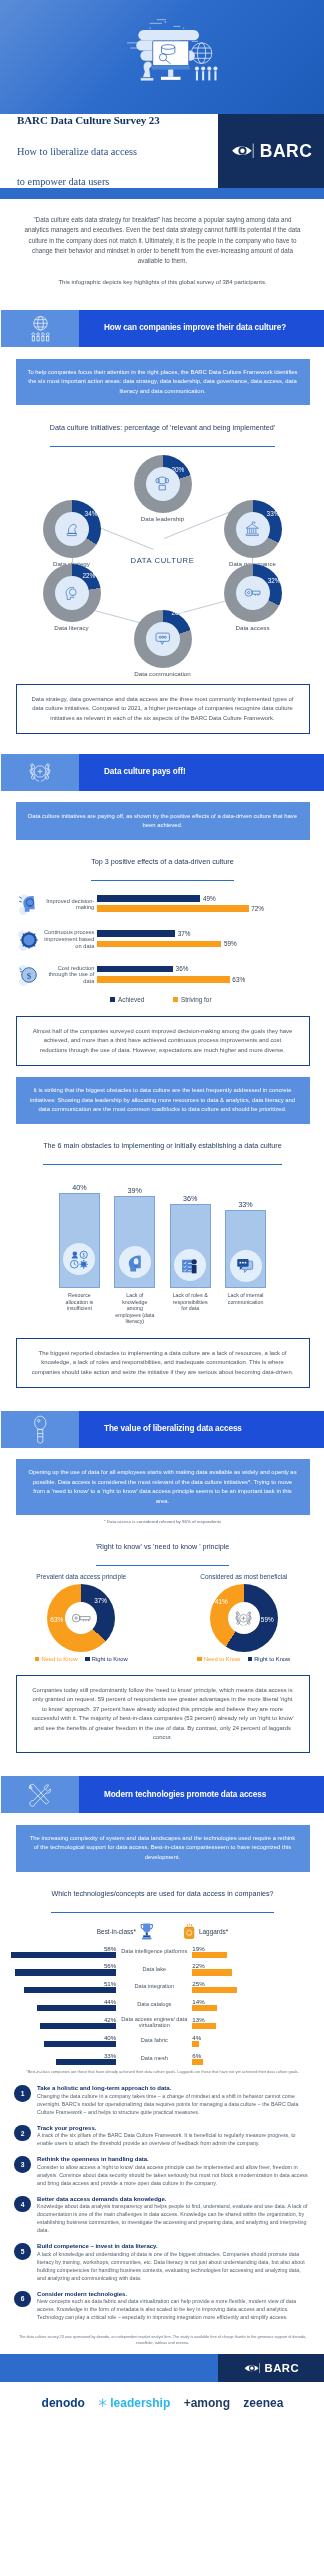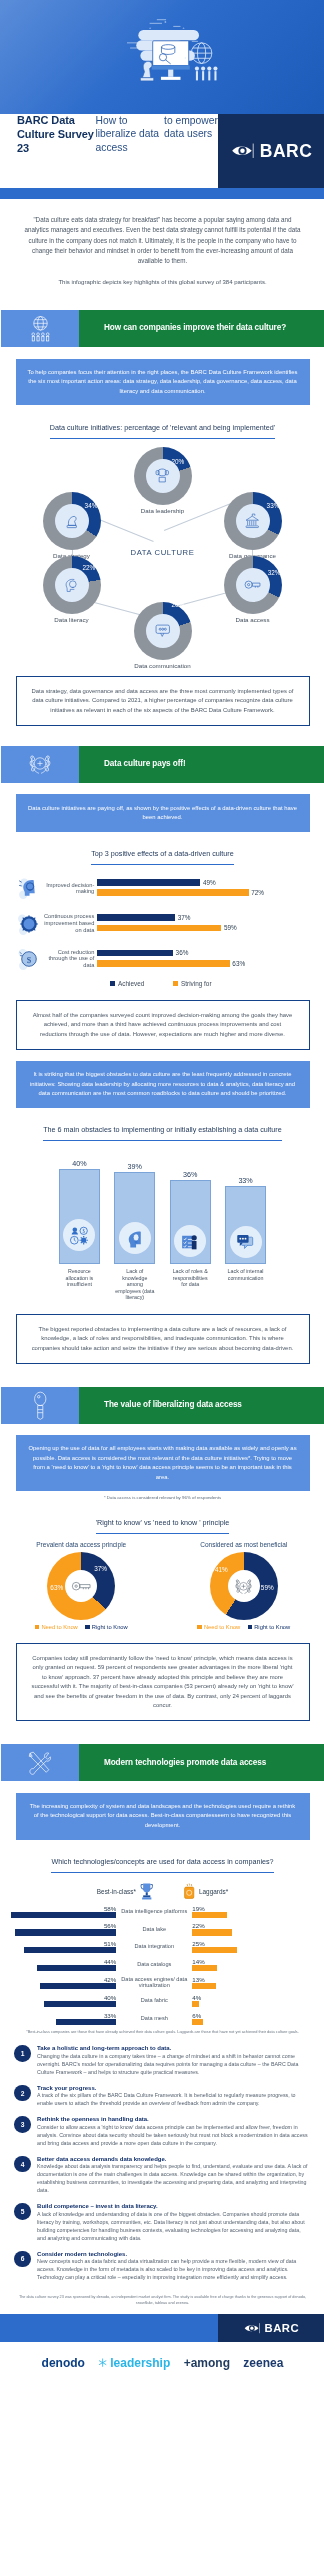--- a/index.html
+++ b/index.html
@@ -16,22 +16,22 @@
   .hero {
     height: 114px;
     background: linear-gradient(135deg, #5b8dd9 0%, #2d6ccb 45%, #1d5bb9 100%);
     position: relative;
     overflow: hidden;
   }
   .hero-art { position: absolute; left: 50%; top: 50%; transform: translate(-50%,-50%); }
 
   .titlebar { display: flex; height: 74px; }
   .titlebar-left {
-    flex: 1; background: #ffffff; display: flex; flex-direction: row;
-    justify-content: space-between; padding: 0 0 0 17px;
+    flex: 1; background: #ffffff; display: flex; flex-direction: column;
+    justify-content: space-between; padding: 0 0 0 17px; font-family: Liberation Serif, serif;
   }
   .t-main {
     font-size: 11px; font-weight: bold; color: #10305f;
     letter-spacing: -0.1px; line-height: 1.25;
   }
   .t-sub {
     font-size: 10.3px; color: #2a4f86; line-height: 1.3; font-weight: 400;
   }
   .titlebar-right {
     width: 107px; background: #132e5c; display: flex;
@@ -50,42 +50,42 @@
     font-size: 6px; line-height: 1.6; color: #4a5765;
   }
 
   
   .sec-head { display: flex; margin: 9.3px 1px 0 1px; height: 37px; }
   .sec-icon {
     width: 78px; background: #5a8ede; display: flex;
     align-items: center; justify-content: center;
   }
   .sec-title {
-    flex: 1; background: #15803d; display: flex; align-items: center;
+    flex: 1; background: #1d4ed8; display: flex; align-items: center;
     padding-left: 25px; color: #fff; font-size: 8.2px; font-weight: bold;
     line-height: 1.3; letter-spacing: -0.1px;
   }
 
   
   .callout {
     margin: 11.3px 15.5px 0 15.5px; background: #5a8ede; color: #fff;
     text-align: center; padding: 9.3px 11.3px; font-size: 5.9px; line-height: 1.6;
   }
   
   .note {
     margin: 13.4px 15.5px 0 15.5px; border: 1.3px solid #13418a; background: #fff;
     text-align: center; padding: 9.3px 13.4px; font-size: 5.9px;
     line-height: 1.62; color: #4a5765;
   }
   .footnote { text-align: center; font-size: 4.4px; color: #5d6b7a; padding: 4.1px 0 0 0; }
 
   
   .chart-title {
     text-align: center; font-size: 7.2px; color: #1d3557; line-height: 1.35;
-    margin: 17.5px auto 0 auto; padding-bottom: 5px; width: fit-content;
+    margin: 17.5px auto 0 auto; padding-bottom: 13px; width: fit-content;
     border-bottom: 1px solid #2d6ccb;
   }
 
   
   .hexwrap { position: relative; height: 216px; margin-top: 8.2px; }
   .donut-item { position: absolute; width: 77px; text-align: center; }
   .donut {
     width: 58px; height: 58px; border-radius: 50%; margin: 0 auto;
     position: relative;
   }

